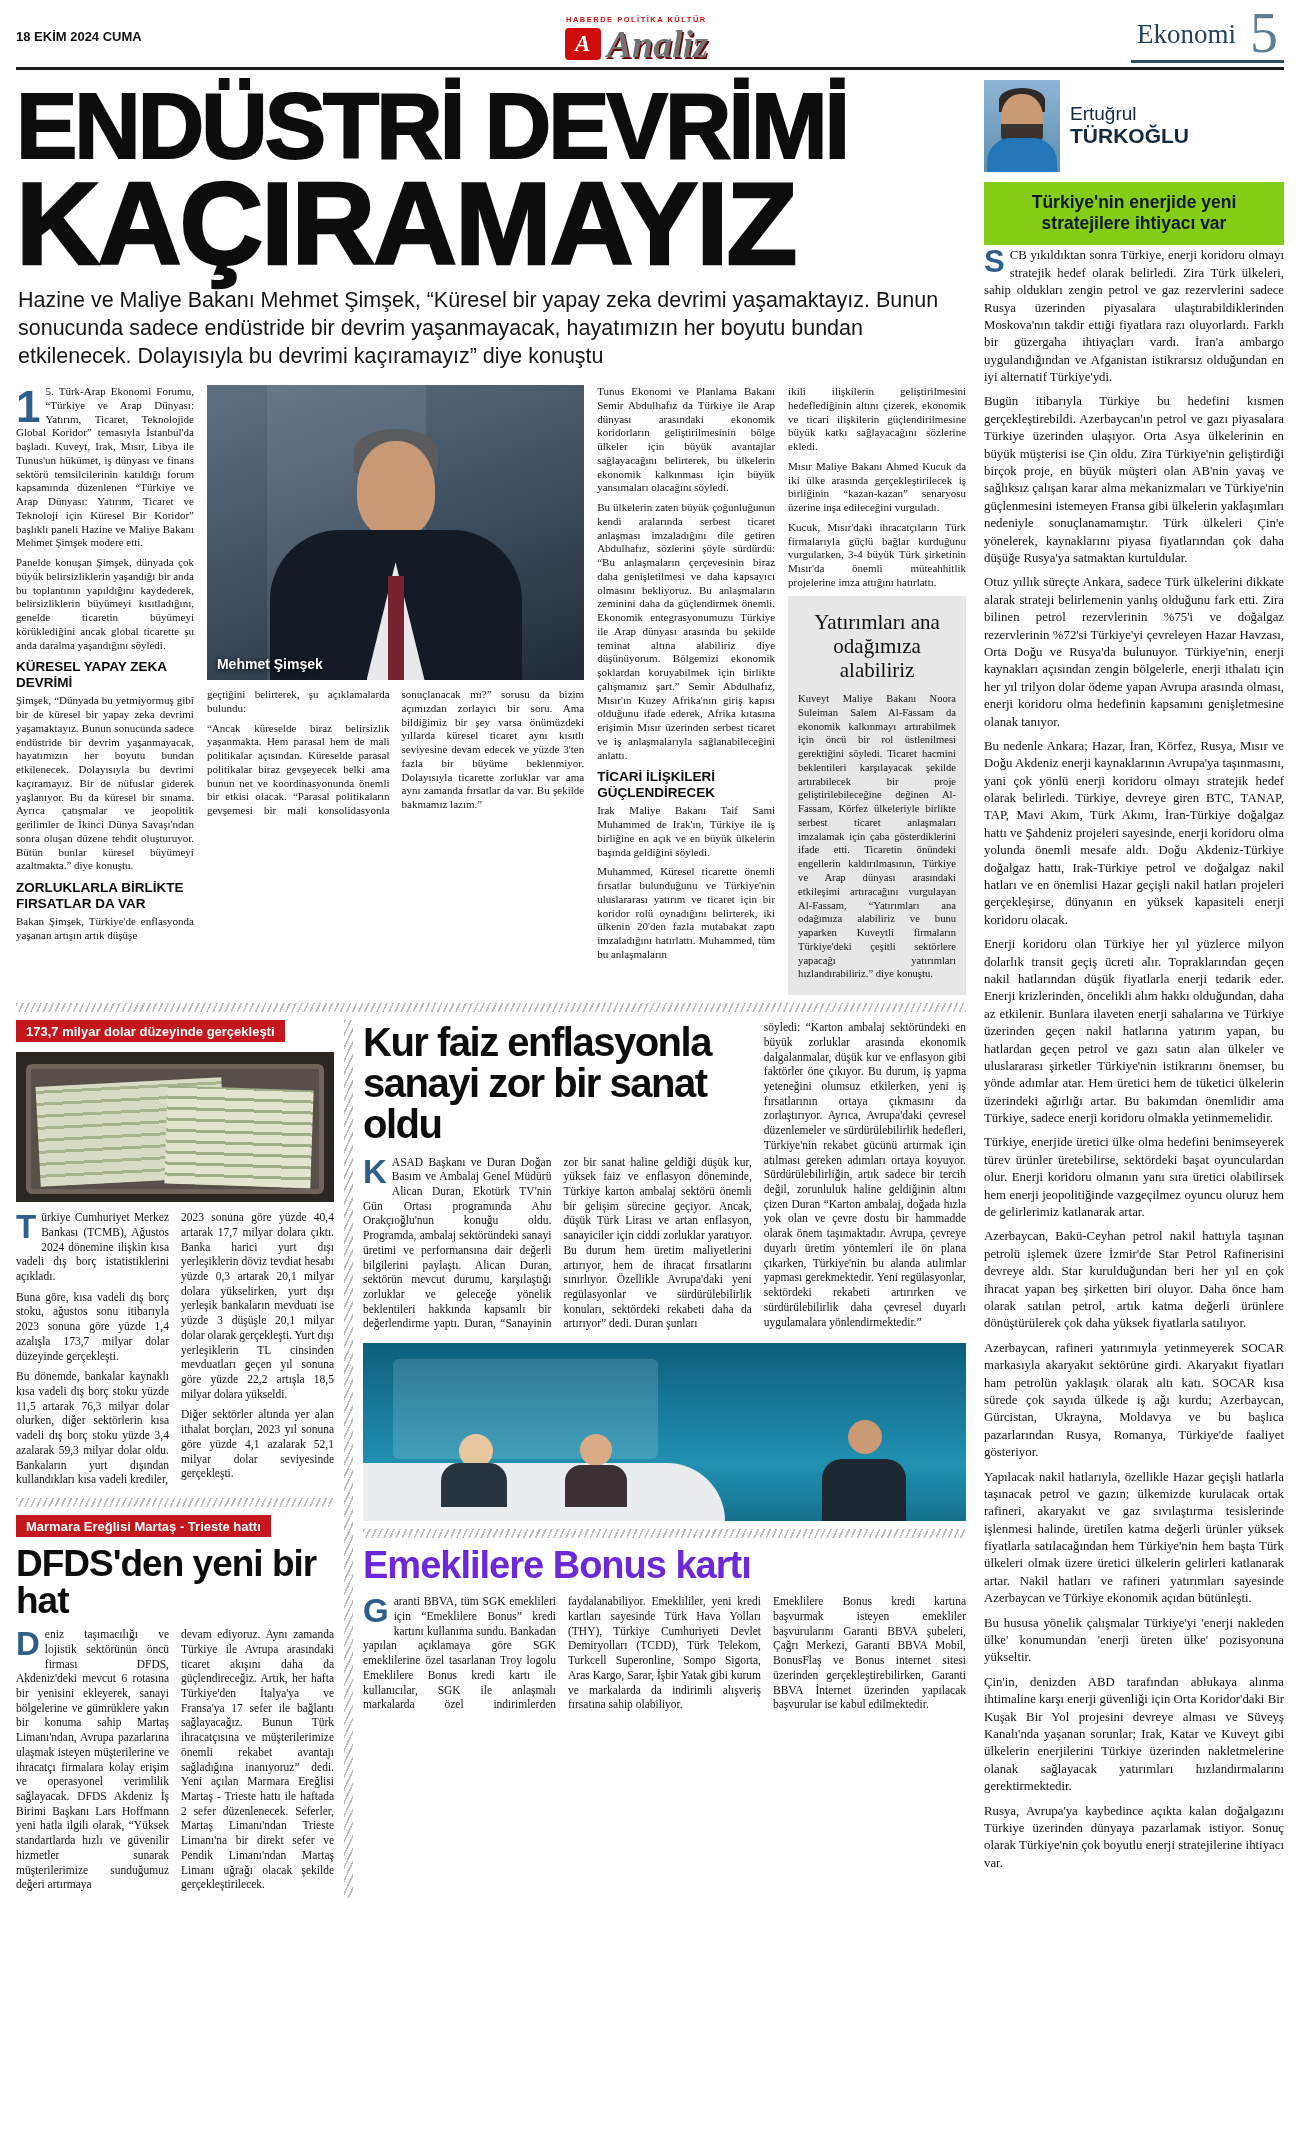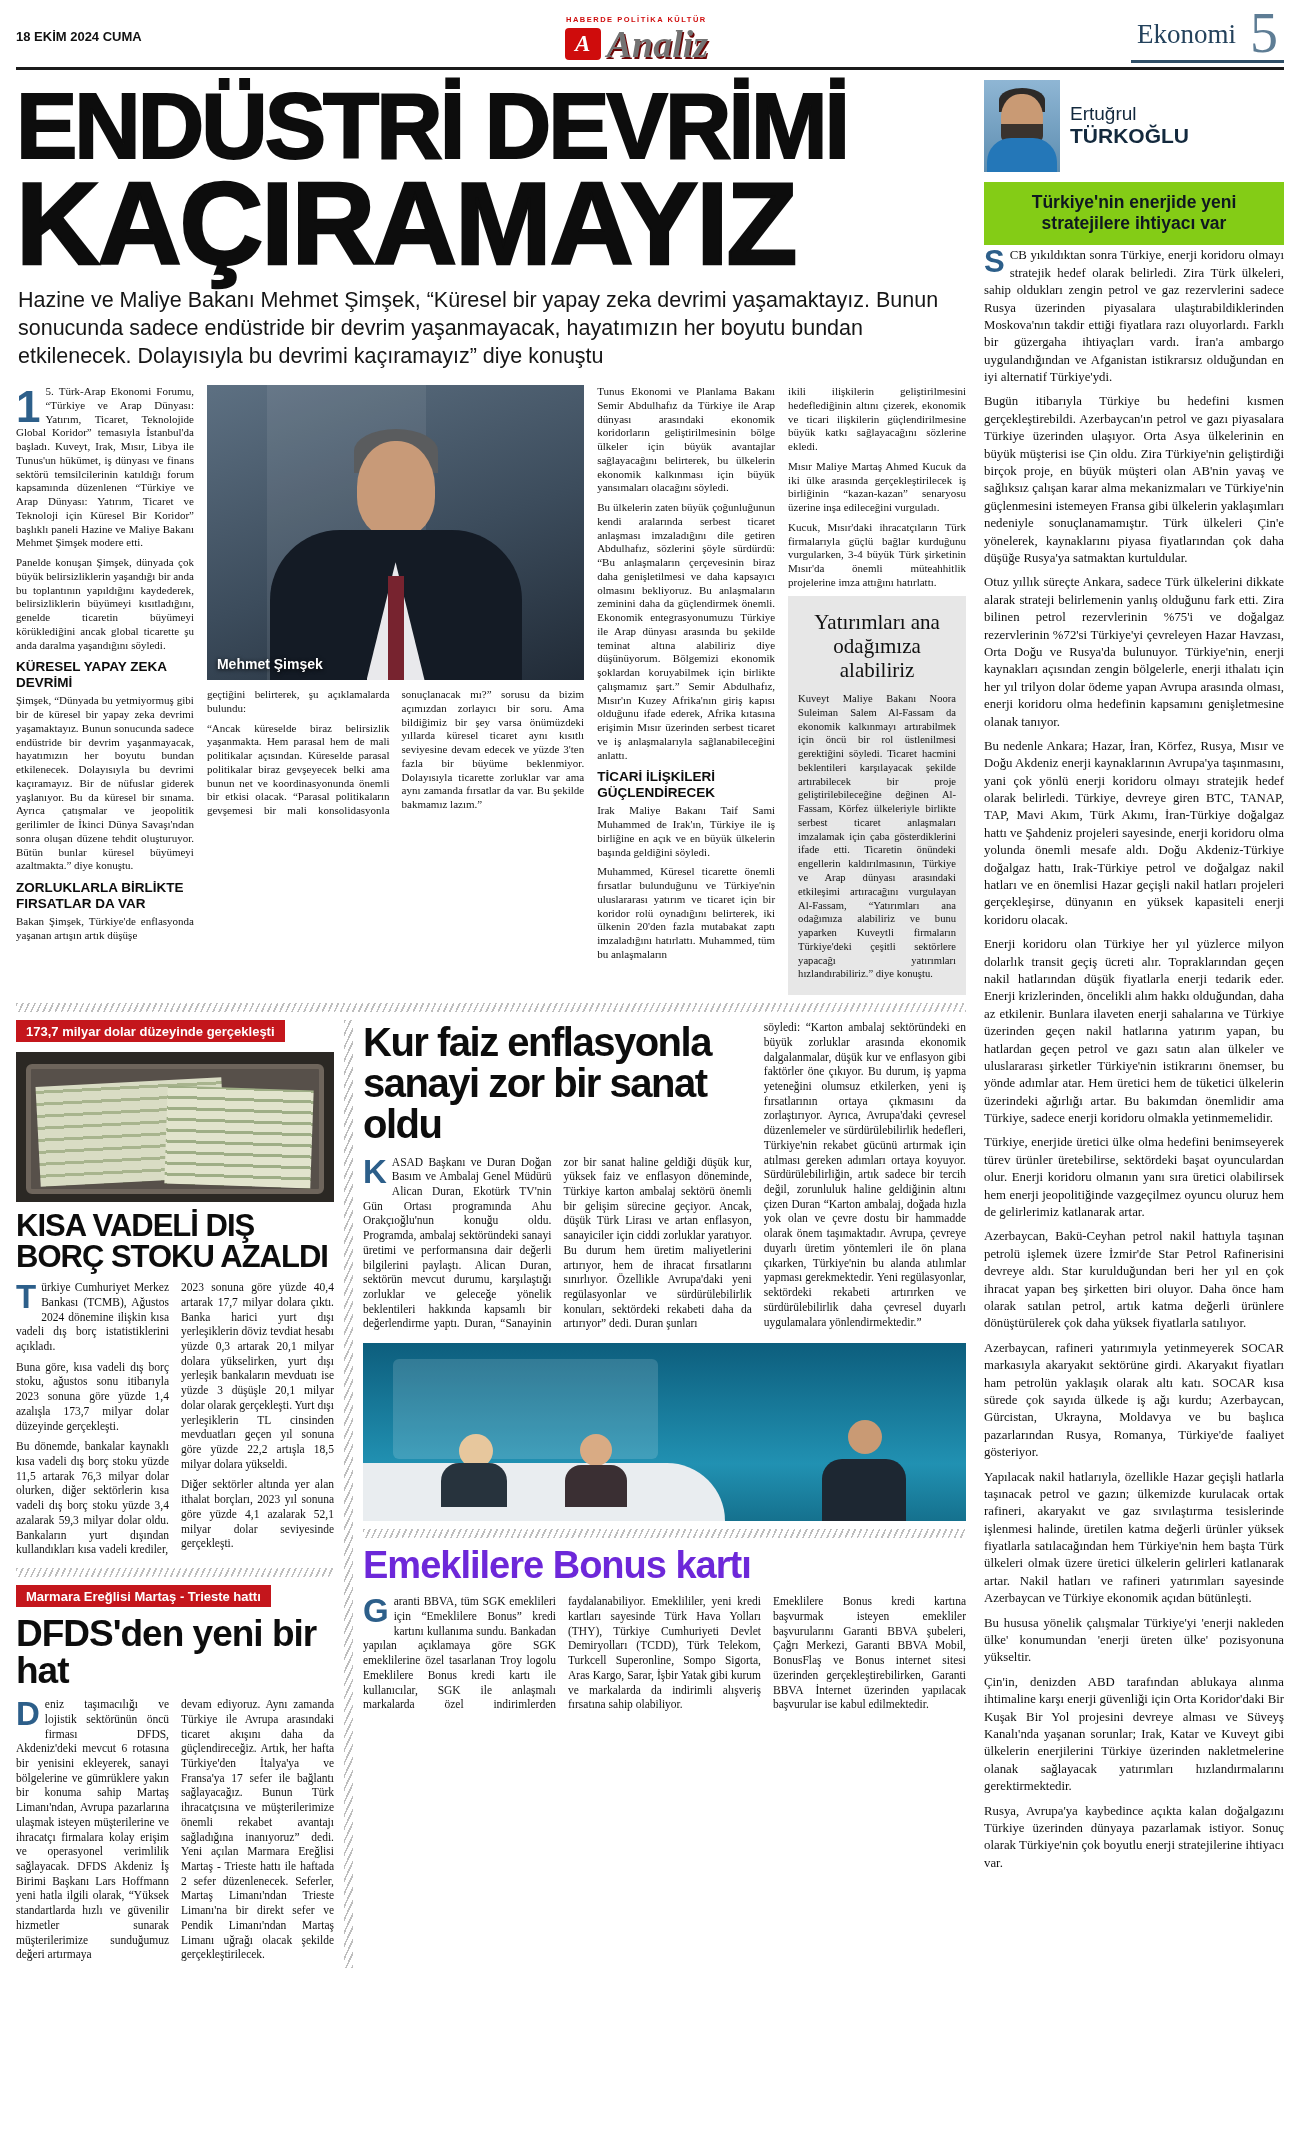--- a/index.html
+++ b/index.html
@@ -159,41 +159,40 @@
         <div class="lc">
           <p class="bp">Tunus Ekonomi ve Planlama Bakanı Semir Abdulhafız da Türkiye ile Arap dünyası arasındaki ekonomik koridorların geliştirilmesinin bölge ülkeler için büyük avantajlar sağlayacağını belirterek, bu ülkelerin ekonomik kalkınması için büyük yansımaları olacağını söyledi.</p>
           <p class="bp">Bu ülkelerin zaten büyük çoğunluğunun kendi aralarında serbest ticaret anlaşması imzaladığını dile getiren Abdulhafız, sözlerini şöyle sürdürdü: “Bu anlaşmaların çerçevesinin biraz daha genişletilmesi ve daha kapsayıcı olmasını bekliyoruz. Bu anlaşmaların zeminini daha da güçlendirmek önemli. Ekonomik entegrasyonumuzu Türkiye ile Arap dünyası arasında bu şekilde teminat altına alabiliriz diye düşünüyorum. Bölgemizi ekonomik şoklardan koruyabilmek için birlikte çalışmamız şart.” Semir Abdulhafız, Mısır'ın Kuzey Afrika'nın giriş kapısı olduğunu ifade ederek, Afrika kıtasına erişimin Mısır üzerinden serbest ticaret ve iş anlaşmalarıyla sağlanabileceğini anlattı.</p>
           <h3 class="subhead">TİCARİ İLİŞKİLERİ GÜÇLENDİRECEK</h3>
           <p class="bp">Irak Maliye Bakanı Taif Sami Muhammed de Irak'ın, Türkiye ile iş birliğine en açık ve en büyük ülkelerin başında geldiğini söyledi.</p>
           <p class="bp">Muhammed, Küresel ticarette önemli fırsatlar bulunduğunu ve Türkiye'nin uluslararası yatırım ve ticaret için bir koridor rolü oynadığını belirterek, iki ülkenin 20'den fazla mutabakat zaptı imzaladığını hatırlattı. Muhammed, tüm bu anlaşmaların</p>
         </div>
 
         <div class="lc">
           <p class="bp">ikili ilişkilerin geliştirilmesini hedeflediğinin altını çizerek, ekonomik ve ticari ilişkilerin güçlendirilmesine büyük katkı sağlayacağını sözlerine ekledi.</p>
-          <p class="bp">Mısır Maliye Martaş Ahmed Kucuk da iki ülke arasında gerçekleştirilecek iş birliğinin “kazan-kazan” senaryosu üzerine inşa edileceğini vurguladı.</p>
+          <p class="bp">Mısır Maliye Bakanı Ahmed Kucuk da iki ülke arasında gerçekleştirilecek iş birliğinin “kazan-kazan” senaryosu üzerine inşa edileceğini vurguladı.</p>
           <p class="bp">Kucuk, Mısır'daki ihracatçıların Türk firmalarıyla güçlü bağlar kurduğunu vurgularken, 3-4 büyük Türk şirketinin Mısır'da önemli müteahhitlik projelerine imza attığını hatırlattı.</p>
           <div class="quote-box">
             <div class="quote-title">Yatırımları ana odağımıza alabiliriz</div>
             <div class="quote-body">Kuveyt Maliye Bakanı Noora Suleiman Salem Al-Fassam da ekonomik kalkınmayı artırabilmek için öncü bir rol üstlenilmesi gerektiğini söyledi. Ticaret hacmini beklentileri karşılayacak şekilde artırabilecek bir proje geliştirilebileceğine değinen Al-Fassam, Körfez ülkeleriyle birlikte serbest ticaret anlaşmaları imzalamak için çaba gösterdiklerini ifade etti. Ticaretin önündeki engellerin kaldırılmasının, Türkiye ve Arap dünyası arasındaki etkileşimi artıracağını vurgulayan Al-Fassam, “Yatırımları ana odağımıza alabiliriz ve bunu yaparken Kuveytli firmaların Türkiye'deki çeşitli sektörlere yapacağı yatırımları hızlandırabiliriz.” diye konuştu.</div>
           </div>
         </div>
       </div>
 
       <div class="sq-h"></div>
 
       <div class="mid-row">
 
         <div class="rail-left">
           <div class="tag">173,7 milyar dolar düzeyinde gerçekleşti</div>
           <div class="photo-money">
             <div class="pm-case"></div>
             <div class="pm-bills1"></div>
             <div class="pm-bills2"></div>
           </div>
-          <h2 class="h2a">KISA VADELİ DIŞ BORÇ STOKU AZALDI</h2>
           <div class="twocol">
             <p class="bp"><span class="dc2">T</span><span>ürkiye Cumhuriyet Merkez Bankası (TCMB), Ağustos 2024 dönemine ilişkin kısa vadeli dış borç istatistiklerini açıkladı.</span></p>
             <p class="bp">Buna göre, kısa vadeli dış borç stoku, ağustos sonu itibarıyla 2023 sonuna göre yüzde 1,4 azalışla 173,7 milyar dolar düzeyinde gerçekleşti.</p>
             <p class="bp">Bu dönemde, bankalar kaynaklı kısa vadeli dış borç stoku yüzde 11,5 artarak 76,3 milyar dolar olurken, diğer sektörlerin kısa vadeli dış borç stoku yüzde 3,4 azalarak 59,3 milyar dolar oldu. Bankaların yurt dışından kullandıkları kısa vadeli krediler,</p>
             <p class="bp">2023 sonuna göre yüzde 40,4 artarak 17,7 milyar dolara çıktı. Banka harici yurt dışı yerleşiklerin döviz tevdiat hesabı yüzde 0,3 artarak 20,1 milyar dolara yükselirken, yurt dışı yerleşik bankaların mevduatı ise yüzde 3 düşüşle 20,1 milyar dolar olarak gerçekleşti. Yurt dışı yerleşiklerin TL cinsinden mevduatları geçen yıl sonuna göre yüzde 22,2 artışla 18,5 milyar dolara yükseldi.</p>
             <p class="bp">Diğer sektörler altında yer alan ithalat borçları, 2023 yıl sonuna göre yüzde 4,1 azalarak 52,1 milyar dolar seviyesinde gerçekleşti.</p>
           </div>
 
           <div class="sq-h"></div>
 

